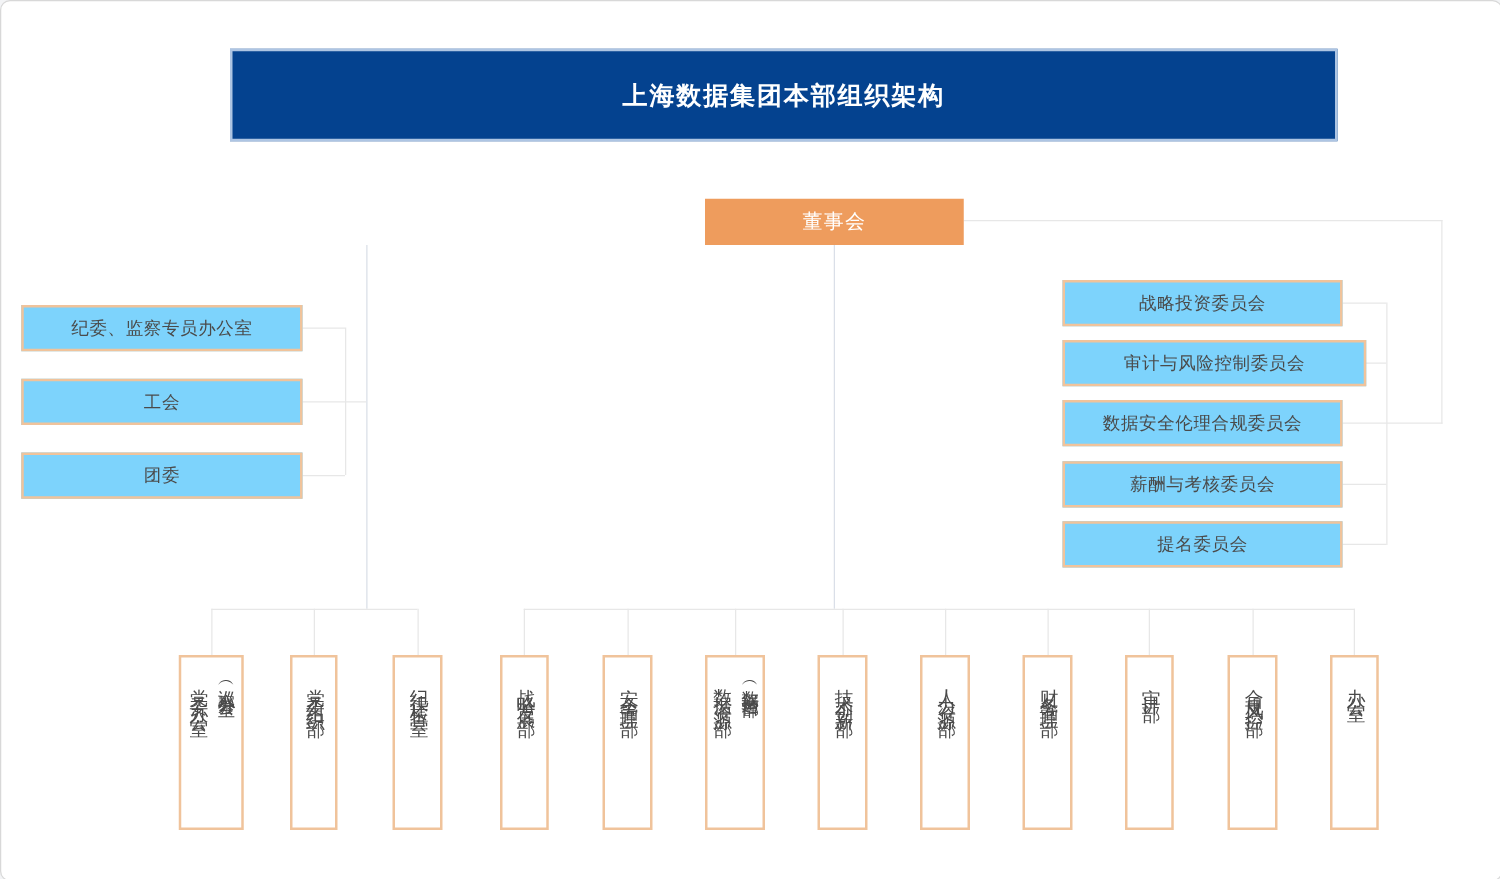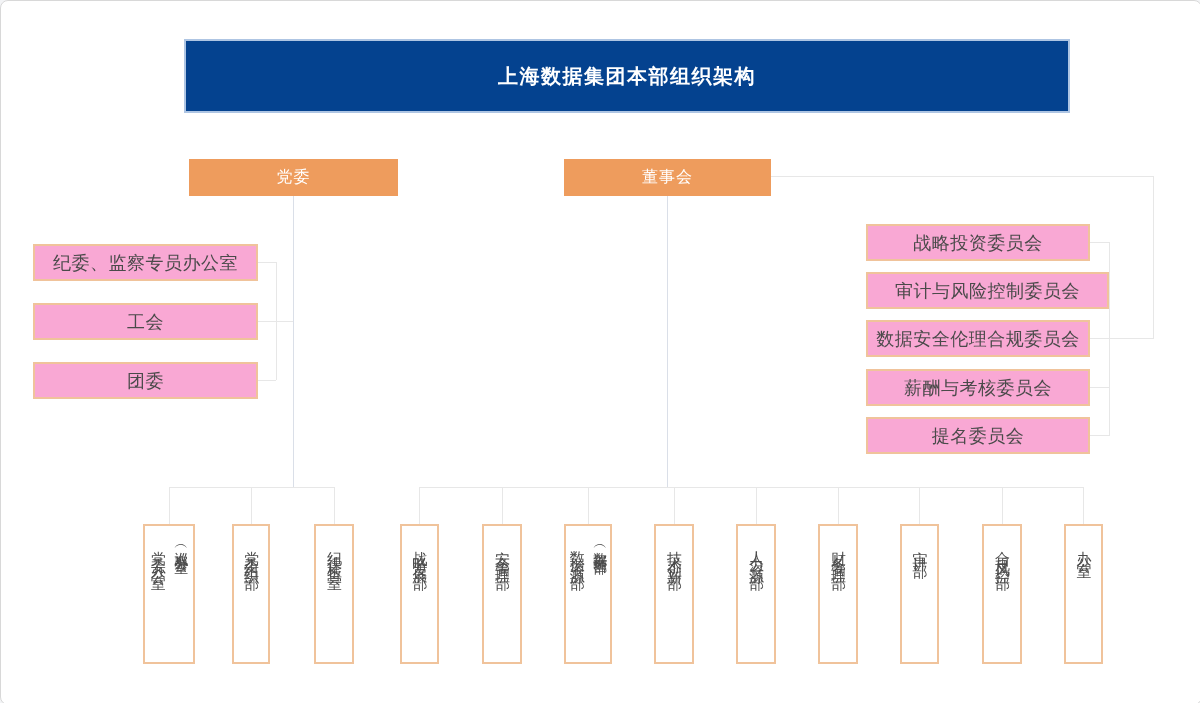--- a/index.html
+++ b/index.html
@@ -19,24 +19,24 @@
     border:2px solid #AEC5E3; box-sizing:border-box;
     display:flex; align-items:center; justify-content:center;
     color:#fff; font-size:20px; font-weight:bold; letter-spacing:1.5px;
   }
   .node-orange {
     position:absolute; background:var(--orange,#EE9C5D);
     display:flex; align-items:center; justify-content:center;
     color:#fff; font-size:16px; letter-spacing:1px;
   }
   .box-white {
-    position:absolute; background:#f9a8d4;
+    position:absolute; background:#7dd3fc;
     border:2px solid var(--box-border,#F0C39B); box-sizing:border-box;
     display:flex; align-items:center; justify-content:center;
-    font-size:18px; color:var(--text-dark,#4A4A4A); letter-spacing:0.5px;margin-left:16px;
+    font-size:14px; color:var(--text-dark,#4A4A4A); letter-spacing:0.5px;
   }
   .dept {
     position:absolute; top:523px; height:140px; background:#fff;
     border:2px solid var(--box-border,#F0C39B); box-sizing:border-box;
     display:flex; flex-direction:row; justify-content:center;
     padding-top:13px; gap:5px; color:var(--text-dark,#4A4A4A);
   }
   .dept .v {
     writing-mode:vertical-lr; text-orientation:mixed;
     font-size:15px; letter-spacing:6px; line-height:1.25;
@@ -78,23 +78,20 @@
   <div class="vline" style="left:755px; top:486px; height:37px;"></div>
   <div class="vline" style="left:837px; top:486px; height:37px;"></div>
   <div class="vline" style="left:918px; top:486px; height:37px;"></div>
   <div class="vline" style="left:1001px; top:486px; height:37px;"></div>
   <div class="vline" style="left:1082px; top:486px; height:37px;"></div>
 
   <div class="title-bar">
     <span>上海数据集团本部组织架构</span>
   </div>
 
-  <div class="node-orange" style="left:188px; top:158px; width:209px; height:37px;">
-    <span>党委</span>
-  </div>
   <div class="node-orange" style="left:563px; top:158px; width:207px; height:37px;align-items:center;">
     <span>董事会</span>
   </div>
 
   <div class="box-white" style="left:16px; top:243px; width:225px; height:37px;">
     <span>纪委、监察专员办公室</span>
   </div>
   <div class="box-white" style="left:16px; top:302px; width:225px; height:37px;">
     <span>工会</span>
   </div>

